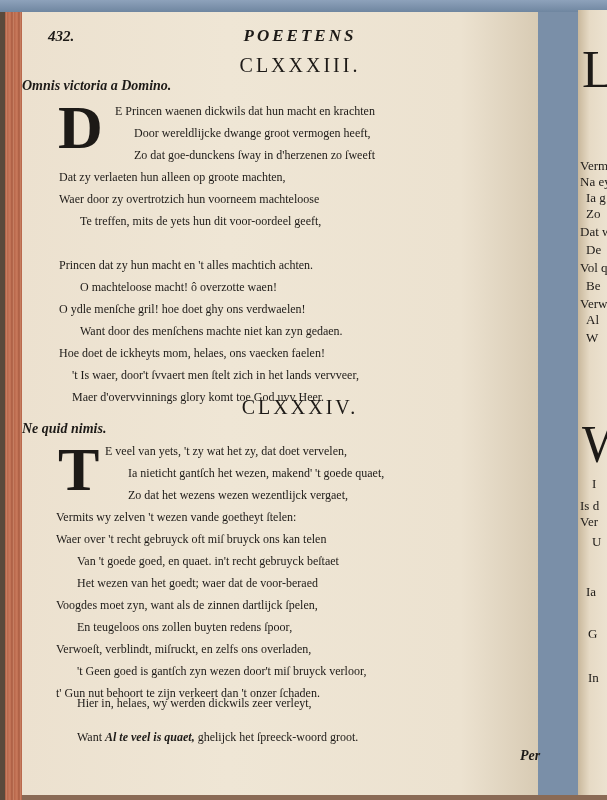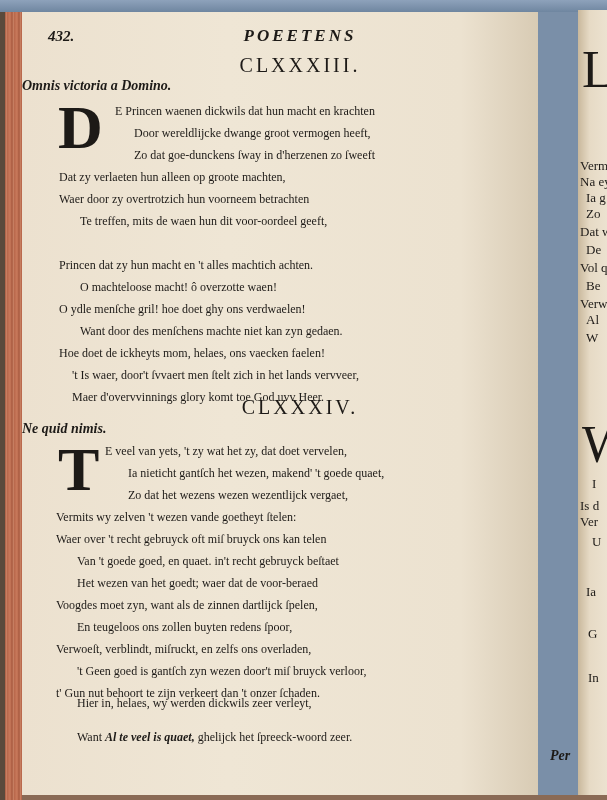--- a/index.html
+++ b/index.html
@@ -61,21 +61,20 @@
     font-family: "Liberation Serif", serif;
   }
   .line {
     position: absolute; white-space: nowrap;
     font-family: "Liberation Serif", serif; font-size: 12px; line-height: 22px;
   }
   .catchword {
     position: absolute; left: 498px; top: 708px;
     font-style: italic; font-weight: bold; font-size: 14px;
     font-family: "Liberation Serif", serif;
-    margin-left: 30px;
   }
   .facing-cap {
     position: absolute; font-size: 52px; font-family: "Liberation Serif", serif;
   }
   .facing-line {
     position: absolute; font-size: 13px; white-space: nowrap; font-family: "Liberation Serif", serif;
   }
   em.it { font-weight: bold; margin-top: 28px; }
 </style>
 </head>
@@ -90,22 +89,22 @@
   <div class="running-head">POEETENS</div>
 
   <div class="poem-number" style="top:42px">CLXXXIII.</div>
   <div class="motto" style="top:66px">Omnis victoria a Domino.</div>
   <div class="dropcap" style="left:36px; top:84px">D</div>
 
   <div class="line" style="left:93px; top:88px">E Princen waenen dickwils dat hun macht en krachten</div>
   <div class="line" style="left:112px; top:110px">Door wereldlijcke dwange groot vermogen heeft,</div>
   <div class="line" style="left:112px; top:132px">Zo dat goe-dunckens ſway in d'herzenen zo ſweeft</div>
   <div class="line" style="left:37px; top:154px">Dat zy verlaeten hun alleen op groote machten,</div>
-  <div class="line" style="left:37px; top:176px">Waer door zy overtrotzich hun voorneem betrachten</div>
-  <div class="line" style="left:58px; top:198px">Te treffen, mits de waen hun dit voor-oordeel geeft,</div>
+  <div class="line" style="left:37px; top:176px">Waer door zy overtrotzich hun voorneem machteloose</div>
+  <div class="line" style="left:58px; top:198px">Te treffen, mits de yets hun dit voor-oordeel geeft,</div>
   <div class="line" style="left:37px; top:242px">Princen dat zy hun macht en 't alles machtich achten.</div>
   <div class="line" style="left:58px; top:264px">O machteloose macht! ô overzotte waen!</div>
   <div class="line" style="left:37px; top:286px">O ydle menſche gril! hoe doet ghy ons verdwaelen!</div>
   <div class="line" style="left:58px; top:308px">Want door des menſchens machte niet kan zyn gedaen.</div>
   <div class="line" style="left:37px; top:330px">Hoe doet de ickheyts mom, helaes, ons vaecken faelen!</div>
   <div class="line" style="left:50px; top:352px">'t Is waer, door't ſvvaert men ſtelt zich in het lands vervveer,</div>
   <div class="line" style="left:50px; top:374px">Maer d'overvvinnings glory komt toe God uvv Heer.</div>
 
   <div class="poem-number" style="top:384px">CLXXXIV.</div>
   <div class="motto" style="top:409px">Ne quid nimis.</div>
@@ -118,21 +117,21 @@
   <div class="line" style="left:55px; top:538px">Van 't goede goed, en quaet. in't recht gebruyck beſtaet</div>
   <div class="line" style="left:34px; top:516px">Waer over 't recht gebruyck oft miſ bruyck ons kan telen</div>
   <div class="line" style="left:55px; top:560px">Het wezen van het goedt; waer dat de voor-beraed</div>
   <div class="line" style="left:34px; top:582px">Voogdes moet zyn, want als de zinnen dartlijck ſpelen,</div>
   <div class="line" style="left:55px; top:604px">En teugeloos ons zollen buyten redens ſpoor,</div>
   <div class="line" style="left:34px; top:626px">Verwoeſt, verblindt, miſruckt, en zelfs ons overladen,</div>
   <div class="line" style="left:55px; top:648px">'t Geen goed is gantſch zyn wezen door't miſ bruyck verloor,</div>
   <div class="line" style="left:34px; top:670px">t' Gun nut behoort te zijn verkeert dan 't onzer ſchaden.</div>
   <div class="line" style="left:55px; top:680px">Hier in, helaes, wy werden dickwils zeer verleyt,</div>
 
-  <div class="line" style="left:55px; top:714px"><span>Want </span><em class="it">Al te veel is quaet,</em><span> ghelijck het ſpreeck-woord zeer.</span></div>
+  <div class="line" style="left:55px; top:714px"><span>Want </span><em class="it">Al te veel is quaet,</em><span> ghelijck het ſpreeck-woord groot.</span></div>
 
   <div class="catchword" style="top:736px">Per</div>
 </div>
 
 <div class="facing-page">
   <div class="facing-cap" style="left:4px; top:30px">L</div>
   <div class="facing-line" style="left:2px; top:148px">Vermi</div>
   <div class="facing-line" style="left:2px; top:164px">Na ey</div>
   <div class="facing-line" style="left:8px; top:180px">Ia g</div>
   <div class="facing-line" style="left:8px; top:196px">Zo</div>

